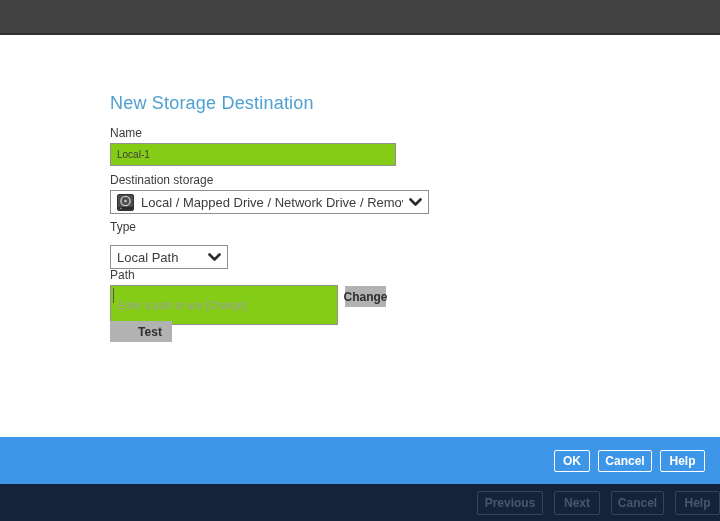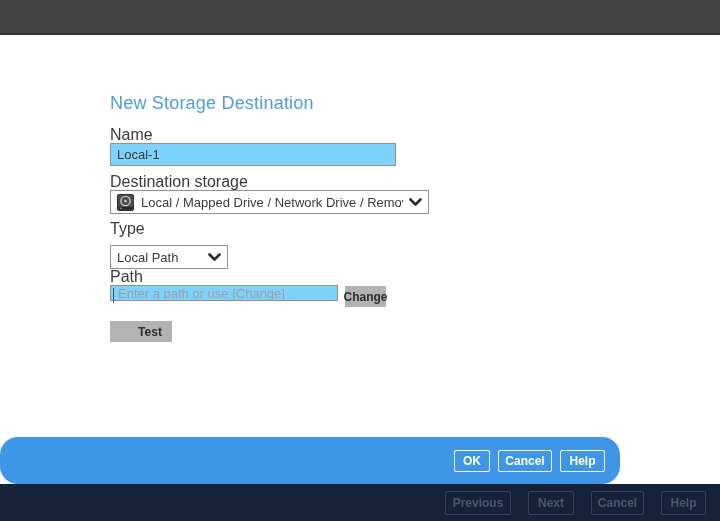--- a/index.html
+++ b/index.html
@@ -16,27 +16,27 @@
   
   .content{
     position:absolute;left:0;top:35px;width:720px;height:402px;background:#ffffff;
   }
   .dialog-title{
     position:absolute;left:110px;top:58px;
     font-size:18px;font-weight:400;color:#4fa0d2;letter-spacing:.2px;
   }
   .field-label{
     position:absolute;left:110px;
-    font-size:16px;color:#3c3c3c;
+    font-size:12px;color:#3c3c3c;
   }
   .text-input{
     position:absolute;left:110px;box-sizing:border-box;
-    border:1px solid #919191;background:#7dd3fc;
+    border:1px solid #919191;background:#84cc16;
     font-family:"Liberation Sans","DejaVu Sans",sans-serif;
-    font-size:13px;color:#3c3c3c;padding:2px 6px;outline:none;
+    font-size:10px;color:#3c3c3c;padding:2px 6px;outline:none;
   }
   .text-input::placeholder{color:#9e9e9e;opacity:1;}
   .selectbox{
     position:absolute;left:110px;box-sizing:border-box;
     border:1px solid #8f8f8f;background:#fff;
     display:flex;align-items:center;
     font-size:13px;color:#3c3c3c;padding:0 6px;cursor:default;
   }
   .selectbox .sel-text{flex:1;white-space:nowrap;overflow:hidden;}
   .chevron{flex:0 0 auto;margin-left:6px;display:flex;align-items:center;}
@@ -46,38 +46,38 @@
   }
   .gray-btn{
     position:absolute;box-sizing:border-box;
     background:#b2b2b2;border:none;color:#2f2f2f;
     font-family:"Liberation Sans","DejaVu Sans",sans-serif;
     font-size:12px;font-weight:bold;text-align:center;cursor:pointer;
     display:flex;align-items:center;justify-content:center;
   }
   
   .blue-footer{
-    position:absolute;left:0;top:437px;width:620px;height:47px;
+    position:absolute;left:0;top:437px;width:720px;height:47px;
     background:#3e96e8;display:flex;align-items:center;justify-content:flex-end;
-    padding-right:15px;box-sizing:border-box;gap:8px;border-radius:18px;
+    padding-right:15px;box-sizing:border-box;gap:8px;
   }
   .blue-btn{
     background:transparent;border:1px solid #ffffff;border-radius:2px;
     color:#ffffff;font-family:"Liberation Sans","DejaVu Sans",sans-serif;
     font-size:12px;font-weight:bold;padding:3px 0;cursor:pointer;
     text-align:center;
   }
   .blue-btn.ok{width:36px;}
   .blue-btn.cancel{width:54px;}
   .blue-btn.help{width:45px;}
   
   .navy-footer{
     position:absolute;left:0;top:484px;width:720px;height:37px;
     background:#15223a;display:flex;align-items:center;justify-content:flex-end;
-    padding-right:14px;box-sizing:border-box;gap:17px;
+    box-sizing:border-box;gap:11px;
   }
   .navy-btn{
     background:transparent;border:1px solid #34445c;border-radius:2px;
     color:#46576e;font-family:"Liberation Sans","DejaVu Sans",sans-serif;
     font-size:12px;font-weight:bold;padding:4px 0;cursor:default;
     text-align:center;
   }
   .navy-btn.previous{width:66px;}
   .navy-btn.next{width:46px;}
   .navy-btn.cancel{width:53px;}
@@ -119,21 +119,21 @@
     <span class="sel-text">Local Path</span>
     <span class="chevron">
       <svg width="13" height="9" viewBox="0 0 13 9">
           <path d="M1.5 1.5 L6.5 6.5 L11.5 1.5" fill="none" stroke="#2b2b2b" stroke-width="2.6" stroke-linecap="round" stroke-linejoin="round"></path>
         </svg>
     </span>
   </div>
 
   <div class="field-label" style="top:233px;">Path</div>
   <div style="position:absolute;left:110px;top:250px;width:228px;height:23px;">
-    <input class="text-input" style="left: 0px; top: 0px; width: 228px; height: 16px; padding-left: 7px;" placeholder="Enter a path or use [Change]">
+    <input class="text-input" style="left: 0px; top: 0px; width: 228px; height: 40px; padding-left: 7px;" placeholder="Enter a path or use [Change]">
     <span class="caret-bar"></span>
   </div>
   <button class="gray-btn" style="left:345px;top:251px;width:41px;height:21px;">Change</button>
 
   <button class="gray-btn" style="left:110px;top:286px;width:62px;height:21px;padding-left:24px;">Test</button>
 </div>
 
 <div class="blue-footer">
   <button class="blue-btn ok">OK</button>
   <button class="blue-btn cancel">Cancel</button>

